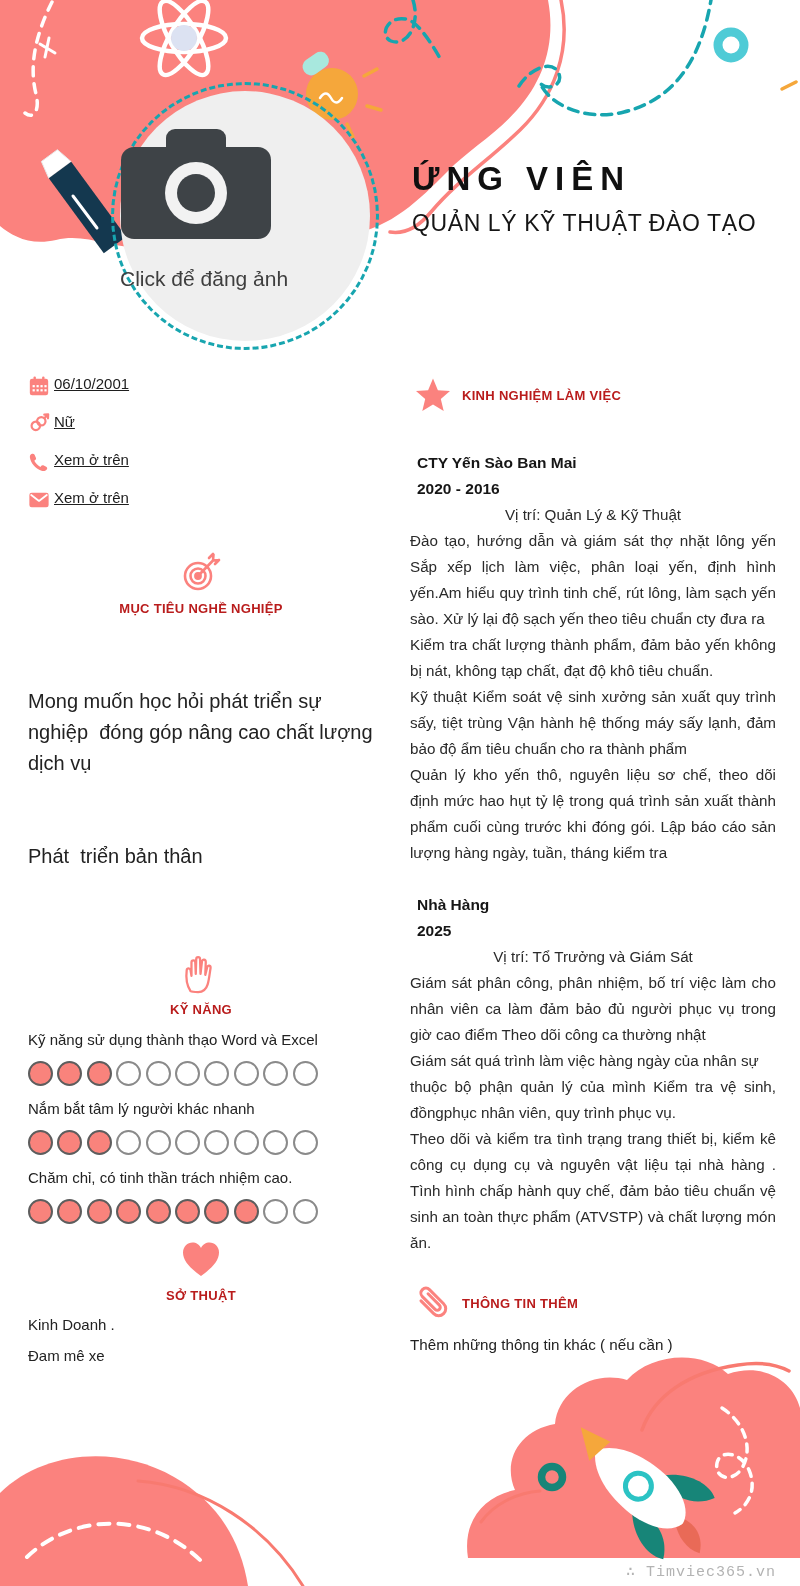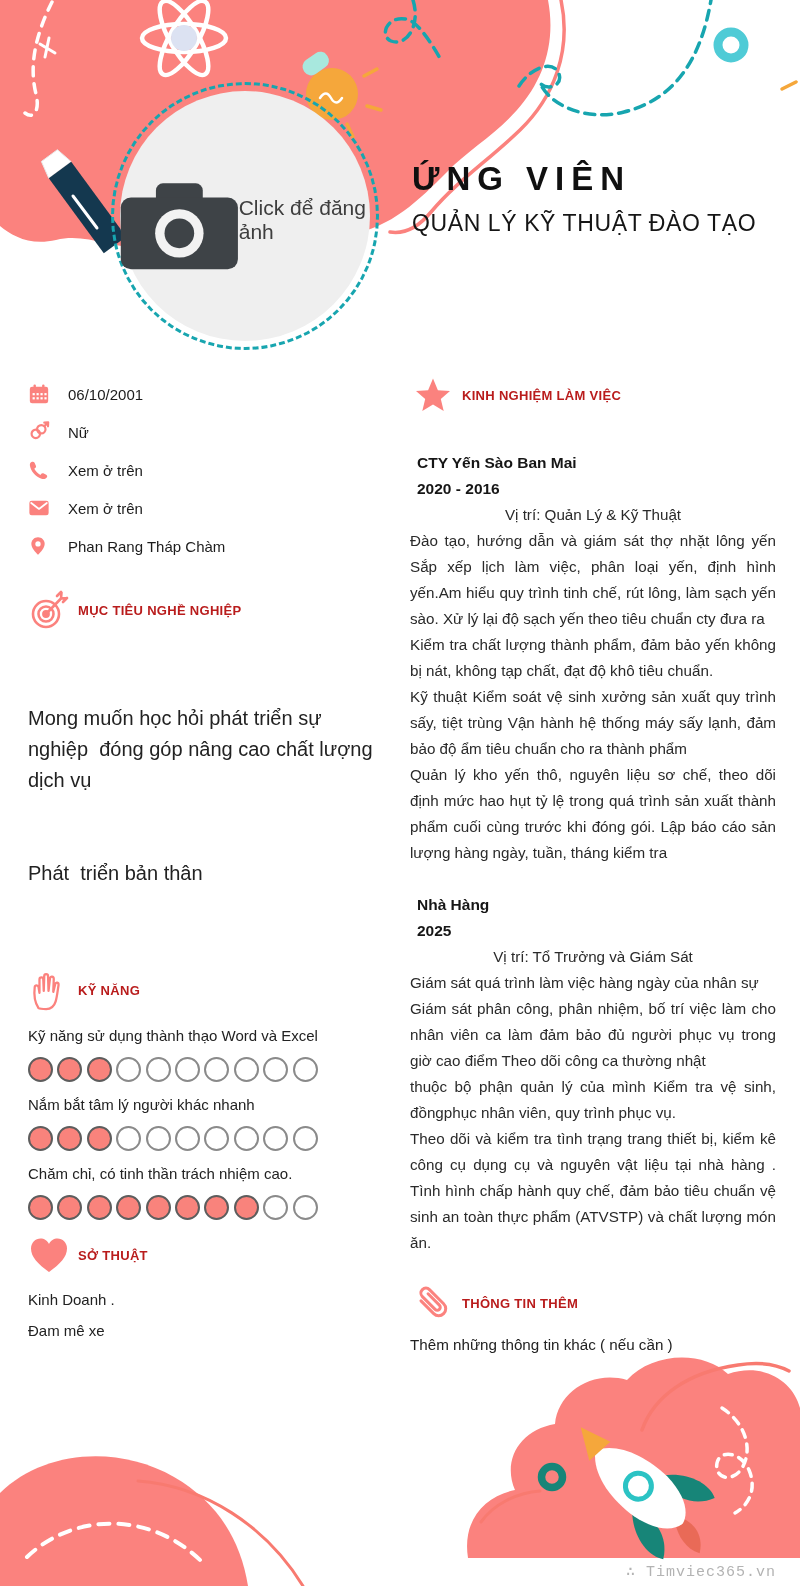--- a/index.html
+++ b/index.html
@@ -11,43 +11,43 @@
   body{background:#888;display:flex;justify-content:center;font-family:"Liberation Sans",sans-serif;}
   .page{position:relative;width:800px;height:1586px;background:#fff;overflow:hidden;color:var(--ink);}
   .top-deco,.bottom-deco{position:absolute;left:0;display:block;}
   .top-deco{top:0;}
   .bottom-deco{top:1350px;}
 
   
   .photo-ring{position:absolute;left:111px;top:82px;width:268px;height:268px;border-radius:50%;
     border:3.5px dashed var(--teal);}
   .photo-circle{position:absolute;left:120px;top:91px;width:250px;height:250px;border-radius:50%;
-    background:var(--photo-bg);display:flex;flex-direction:row;align-items:center;cursor:pointer;}
+    background:var(--photo-bg);display:flex;flex-direction:column;align-items:flex-start;cursor:pointer;}
   .photo-circle svg{margin-top:30px;}
   .photo-label{margin-top:8px;font-size:21px;font-weight:500;color:#3E3E3E;}
 
   
   .head-block{position:absolute;left:412px;top:160px;width:370px;}
   .head-name{font-size:33px;font-weight:700;letter-spacing:7px;color:#101010;}
   .head-title{margin-top:12px;font-size:23px;font-weight:500;letter-spacing:.6px;color:#151515;}
 
   
   .col-left{position:absolute;left:28px;top:375px;width:348px;}
   .col-right{position:absolute;left:410px;top:372px;width:366px;}
 
   
-  .info-row{display:flex;align-items:center;height:38px;gap:18px;}
+  .info-row{display:flex;align-items:flex-start;height:38px;gap:4px;text-decoration:underline;}
   .info-row .ic{width:22px;height:22px;flex:0 0 22px;display:flex;align-items:center;}
   .info-text{font-size:15px;color:#1c1c1c;}
 
   
   .sec-head{display:flex;align-items:center;gap:6px;}
   .sec-head .sic{width:46px;height:46px;flex:0 0 46px;display:flex;align-items:center;justify-content:center;}
   .sec-head h2{font-size:13px;font-weight:700;letter-spacing:.3px;color:#b91c1c;}
-  .col-left .sec-head{margin-left:-2px;}
+  .col-left .sec-head{margin-left:-2px;flex-direction:column;}
 
   .obj-head{margin-top:22px;}
   .obj-text{margin-top:8px;font-size:20px;line-height:31px;color:#222;white-space:pre-wrap;}
 
   .skills-head{margin-top:16px;}
   .skill{margin-top:14px;}
   .skill-label{font-size:15px;color:#222;margin-bottom:13px;}
   .dots{display:flex;gap:4.4px;}
   .dot{width:25px;height:25px;border-radius:50%;border:2px solid #8a8a8a;background:#fff;}
   .dot.filled{background:#F9837C;border-color:#5d5d5d;}
@@ -163,29 +163,20 @@
       </div>
       <div class="info-row">
         <span class="ic">
           <svg width="22" height="22" viewBox="0 0 24 24">
               <rect x="1.5" y="4" width="21" height="16" rx="2.5" style="fill:var(--coral)"></rect>
               <path d="M3.5,6.5 L12,13 L20.5,6.5" stroke="#fff" stroke-width="2" fill="none" stroke-linecap="round" stroke-linejoin="round"></path>
             </svg>
         </span>
         <span class="info-text">Xem ở trên</span>
       </div>
-      <div class="info-row">
-        <span class="ic">
-          <svg width="20" height="22" viewBox="0 0 24 24">
-              <path style="fill:var(--coral)" d="M12,1.5 C7.5,1.5 4,5 4,9.5 C4,15 12,22.5 12,22.5 C12,22.5 20,15 20,9.5 C20,5 16.5,1.5 12,1.5 Z"></path>
-              <circle cx="12" cy="9.5" r="3.2" fill="#fff"></circle>
-            </svg>
-        </span>
-        <span class="info-text">Phan Rang Tháp Chàm</span>
-      </div>
     </div>
 
     <div class="sec-head obj-head">
       <span class="sic">
         <svg width="46" height="46" viewBox="0 0 46 46" fill="none" style="stroke:var(--coral)" stroke-width="2.6">
           <circle cx="20" cy="27" r="13"></circle>
             <circle cx="20" cy="27" r="7.5"></circle>
             <circle cx="20" cy="27" r="2.6" style="fill:var(--coral)"></circle>
           <path d="M20,27 L35,11.5 M35,11.5 l0.5,-6 M35,11.5 l6,-0.5 M31,9 l4,-4 M37,15 l4,-4" stroke-linecap="round"></path>
         </svg>
@@ -288,22 +279,22 @@
         <p>Kỹ thuật Kiểm soát vệ sinh xưởng sản xuất quy trình sấy, tiệt trùng Vận hành hệ thống máy sấy lạnh, đảm bảo độ ẩm tiêu chuẩn cho ra thành phẩm</p>
         <p>Quản lý kho yến thô, nguyên liệu sơ chế, theo dõi định mức hao hụt tỷ lệ trong quá trình sản xuất thành phẩm cuối cùng trước khi đóng gói. Lập báo cáo sản lượng hàng ngày, tuần, tháng kiểm tra</p>
       </div>
     </div>
 
     <div class="job">
       <div class="job-company">Nhà Hàng</div>
       <div class="job-period">2025</div>
       <div class="job-position">Vị trí: Tổ Trưởng và Giám Sát</div>
       <div class="job-desc">
+        <p>Giám sát phân công, phân nhiệm, bố trí việc làm cho nhân viên ca làm đảm bảo đủ người phục vụ trong giờ cao điểm Theo dõi công ca thường nhật</p>
         <p>Giám sát quá trình làm việc hàng ngày của nhân sự</p>
-        <p>Giám sát phân công, phân nhiệm, bố trí việc làm cho nhân viên ca làm đảm bảo đủ người phục vụ trong giờ cao điểm Theo dõi công ca thường nhật</p>
         <p>thuộc bộ phận quản lý của mình Kiểm tra vệ sinh, đồngphục nhân viên, quy trình phục vụ.</p>
         <p>Theo dõi và kiểm tra tình trạng trang thiết bị, kiểm kê công cụ dụng cụ và nguyên vật liệu tại nhà hàng . Tình hình chấp hành quy chế, đảm bảo tiêu chuẩn vệ sinh an toàn thực phẩm (ATVSTP) và chất lượng món ăn.</p>
       </div>
     </div>
 
     <div class="sec-head more-head">
       <span class="sic">
         <svg width="44" height="44" viewBox="0 0 44 44">
             <g transform="rotate(-45 22 22)">
               <path d="M15,12 L15,30 C15,34 18,37 22,37 C26,37 29,34 29,30 L29,10 C29,7.2 26.8,5 24,5 C21.2,5 19,7.2 19,10 L19,28 C19,29.7 20.3,31 22,31 C23.7,31 25,29.7 25,28 L25,12" fill="none" style="stroke:var(--coral)" stroke-width="3" stroke-linecap="round"></path>

